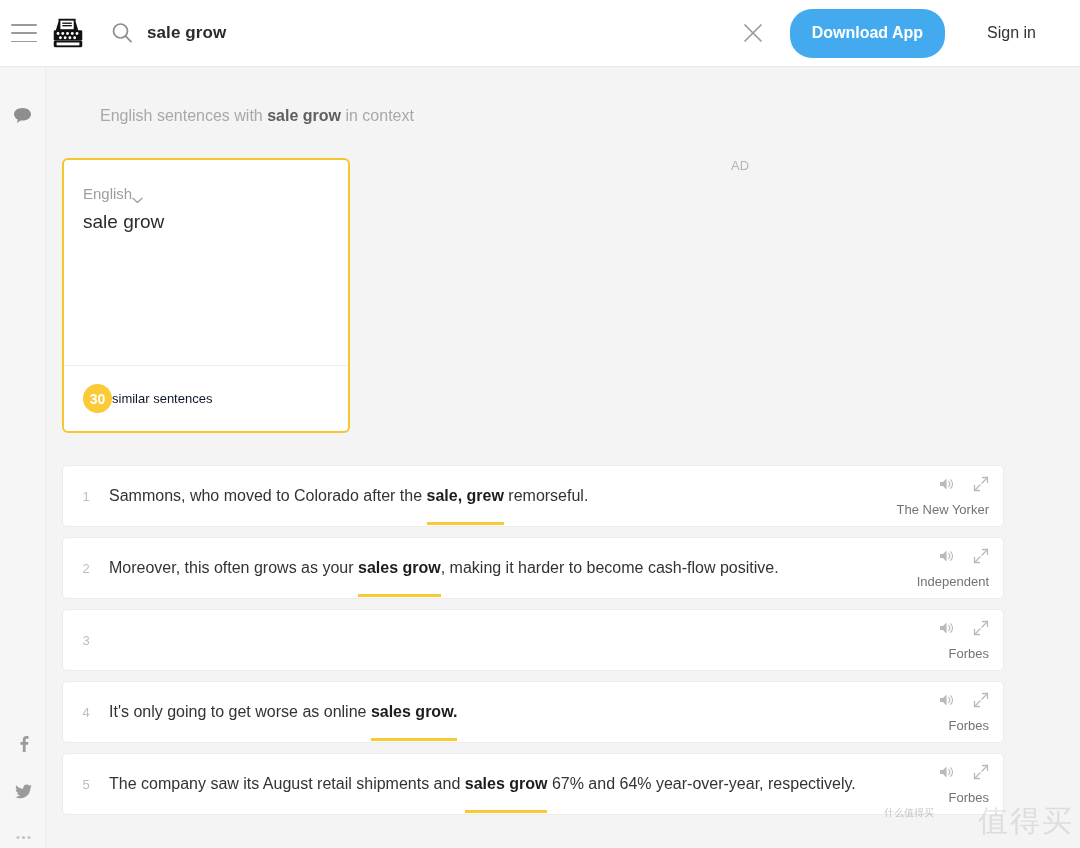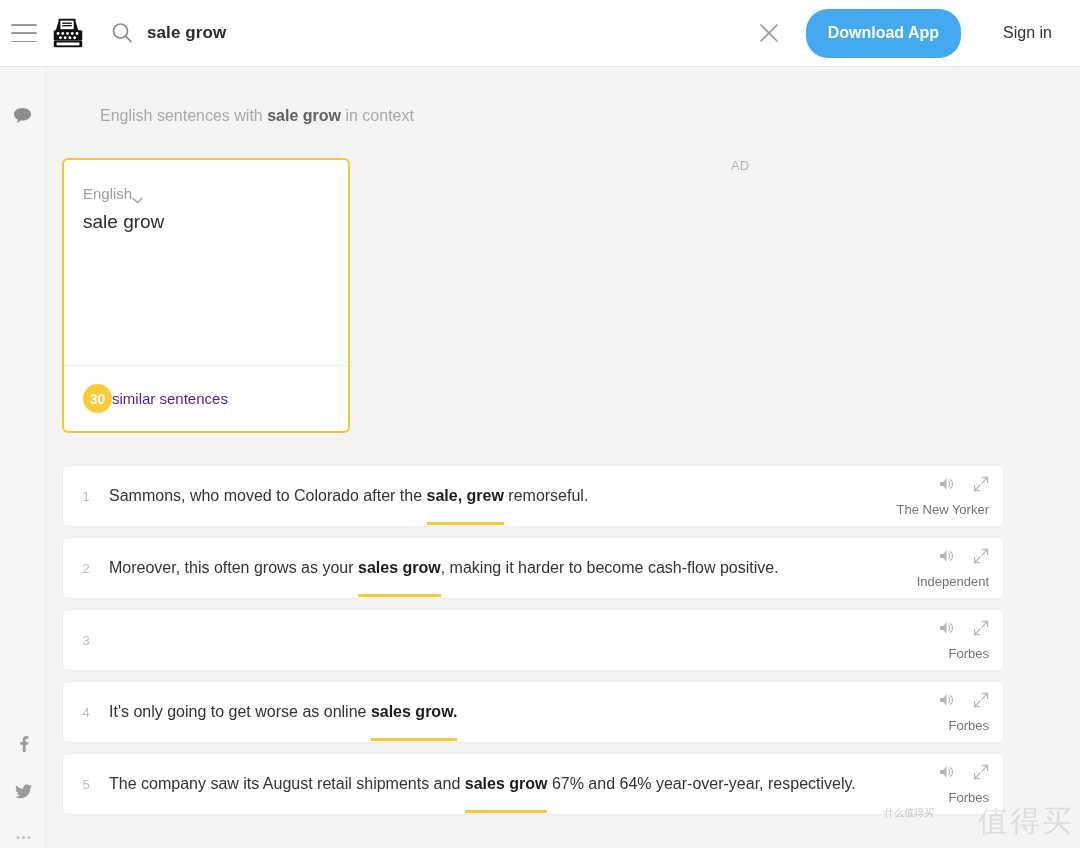--- a/index.html
+++ b/index.html
@@ -51,21 +51,21 @@
     height: 49px;
     padding: 0 22px;
     font-family: "Liberation Sans", sans-serif;
     font-size: 16px;
     font-weight: bold;
     cursor: pointer;
     margin-right: 42px;
     white-space: nowrap;
   }
   .signin {
-    font-size: 16px; color: #333333; margin-right: 28px;
+    font-size: 16px; color: #333333; margin-right: 44px;
     cursor: pointer; white-space: nowrap;
   }
 
   
   .left-rail {
     position: absolute; left: 0; top: 67px;
     width: 46px; height: 781px;
     background: #f6f6f6;
     border-right: 1px solid #ededed;
   }
@@ -123,21 +123,21 @@
     display: flex; align-items: center;
     padding-left: 19px;
     cursor: pointer;
   }
   .badge {
     width: 29px; height: 29px; border-radius: 50%;
     background: #fbca37; color: #ffffff;
     font-size: 14px; font-weight: bold;
     display: flex; align-items: center; justify-content: center;
   }
-  .footer-label { font-size: 15px; color: #4c1d95; }
+  .footer-label { font-size: 13px; color: #0f172a; }
 
   .ad-label {
     position: absolute; left: 638px; top: 91px;
     width: 112px; text-align: center;
     font-size: 13px; color: #b5b5b5;
   }
 
   
   .results { position: absolute; left: 16px; top: 398px; width: 942px; }
 

